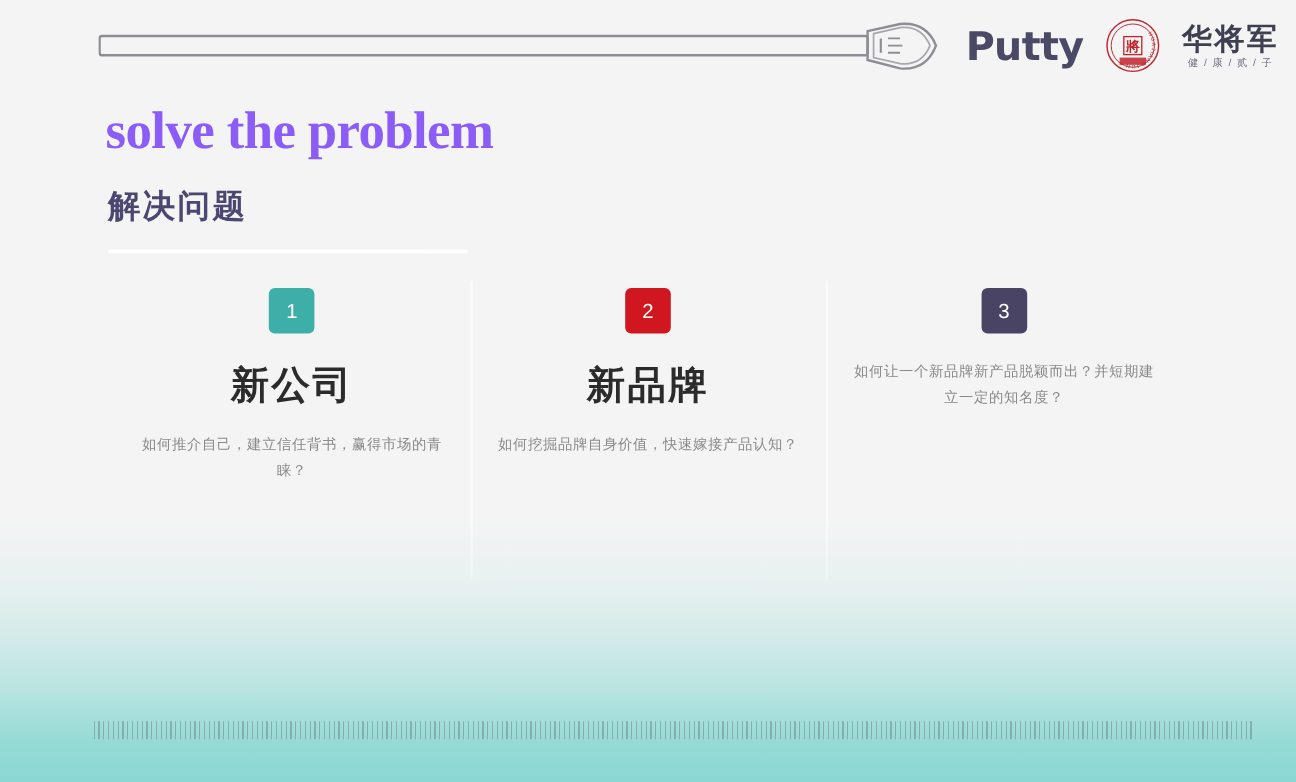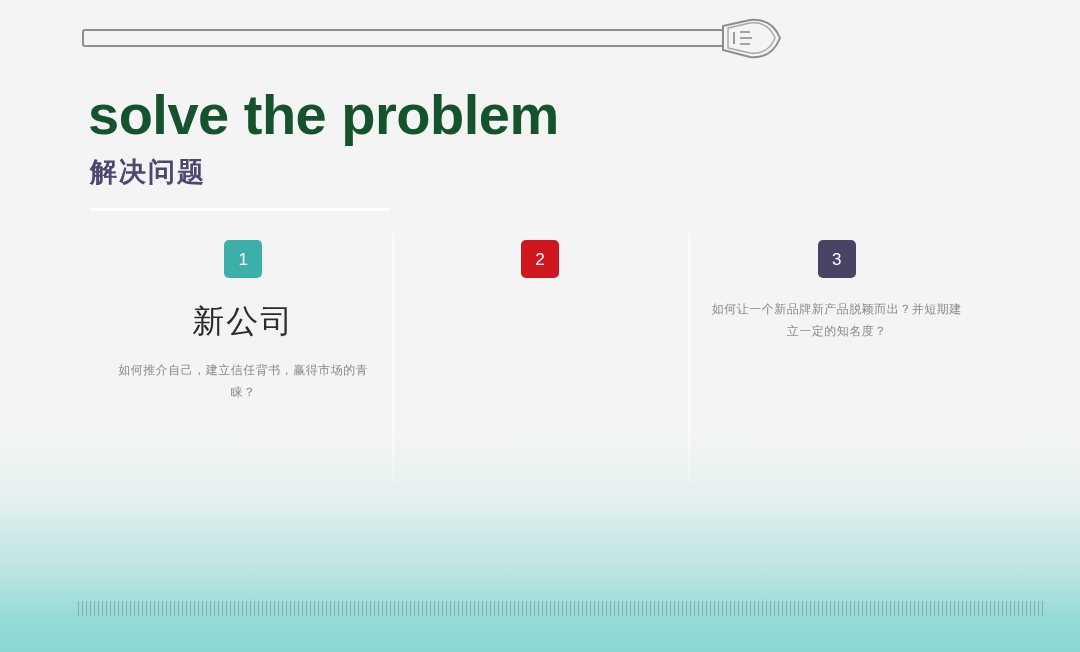--- a/index.html
+++ b/index.html
@@ -107,24 +107,24 @@
     color: #6d6d80;
     letter-spacing: 1.2px;
     line-height: 1;
   }
 
   
   .title-en {
     position: absolute;
     left: 88px;
     top: 86px;
-    font-family: Liberation Sans, sans-serif;
-    font-size: 56px;
-    font-weight: 700;
-    color: #14532d;
+    font-family: Liberation Serif, serif;
+    font-size: 44px;
+    font-weight: 700;
+    color: #8b5cf6;
     letter-spacing: -0.5px;
     line-height: 1.05;
   }
   .title-cn {
     position: absolute;
     left: 90px;
     top: 158px;
     font-size: 27px;
     font-weight: 700;
     color: #4c4770;
@@ -176,21 +176,21 @@
     align-items: center;
     justify-content: center;
     color: #ffffff;
     font-size: 17px;
     font-weight: 400;
     line-height: 1;
   }
   .col-title {
     margin-top: 26px;
     font-size: 32px;
-    font-weight: 400;
+    font-weight: 700;
     color: #2b2b2b;
     letter-spacing: 2px;
     line-height: 1.1;
   }
   .col-body {
     margin-top: 20px;
     font-size: 12px;
     color: #8a8a8a;
     text-align: center;
     line-height: 1.85;
@@ -208,39 +208,63 @@
       <rect x="1" y="14" width="640" height="16" rx="2" ry="2" fill="none" stroke="#8d8d93" stroke-width="2"></rect>
       <path d="M641 10 L668 4 Q690 2 698 22 Q690 43 668 41 L641 34 Z" fill="none" stroke="#8d8d93" stroke-width="2"></path>
       <path d="M646 12 L668 7 Q686 5 693 22 Q686 39 668 37 L646 32 Z" fill="none" stroke="#a6a6ac" stroke-width="1.4"></path>
       <line x1="652" y1="16" x2="652" y2="28" stroke="#8d8d93" stroke-width="1.8"></line>
       <line x1="658" y1="16" x2="668" y2="16" stroke="#8d8d93" stroke-width="1.6"></line>
       <line x1="658" y1="22" x2="670" y2="22" stroke="#8d8d93" stroke-width="1.6"></line>
       <line x1="658" y1="28" x2="668" y2="28" stroke="#8d8d93" stroke-width="1.6"></line>
     </svg>
   </div>
 
+  <div class="brand">
+    <div class="wordmark">Putty</div>
+
+    <div class="seal">
+      <svg width="46" height="46" viewBox="0 0 46 46">
+        <circle cx="23" cy="23" r="21.5" fill="none" stroke="#c0242c" stroke-width="1.2"></circle>
+        <circle cx="23" cy="23" r="18" fill="none" stroke="#c0242c" stroke-width="0.8"></circle>
+        <path id="ringpath" d="M23,7 a16,16 0 1,1 -0.1,0" fill="none" stroke="none"></path>
+        <text font-size="4.6" fill="#c0242c" letter-spacing="0.9" font-family="Liberation Sans, sans-serif">
+          <textPath href="#ringpath" startOffset="14%">HUAJIANGJUN</textPath>
+        </text>
+        <rect x="15.5" y="15.5" width="15" height="15" fill="none" stroke="#c0242c" stroke-width="1.1"></rect>
+        <text x="23" y="27.4" font-size="11.5" fill="#c0242c" text-anchor="middle" font-family="DejaVu Sans, sans-serif" font-weight="700">將</text>
+        <rect x="12" y="33" width="22" height="6" fill="#c0242c" opacity="0.85"></rect>
+      </svg>
+    </div>
+
+    <div class="cn-brand">
+      <div class="cn-name">华将军</div>
+      <div class="cn-tag">健 / 康 / 贰 / 子</div>
+    </div>
+  </div>
 
   <div class="title-en">solve the problem</div>
   <div class="title-cn">解决问题</div>
   <div class="title-rule"></div>
 
   <div class="columns">
 
     <div class="col">
       <div class="badge" style="background:#3eafa8">
         <span>1</span>
       </div>
       <div class="col-title">新公司</div>
       <div class="col-body">如何推介自己，建立信任背书，赢得市场的青睐？</div>
     </div>
 
     <div class="col">
       <div class="badge" style="background:#d0171f">
         <span>2</span>
       </div>
+      <div class="col-title">新品牌</div>
+      <div class="col-body">如何挖掘品牌自身价值，快速嫁接产品认知？</div>
     </div>
 
     <div class="col">
       <div class="badge" style="background:#4a4464">
         <span>3</span>
       </div>
       <div class="col-body">如何让一个新品牌新产品脱颖而出？并短期建立一定的知名度？</div>
     </div>
 
   </div>

